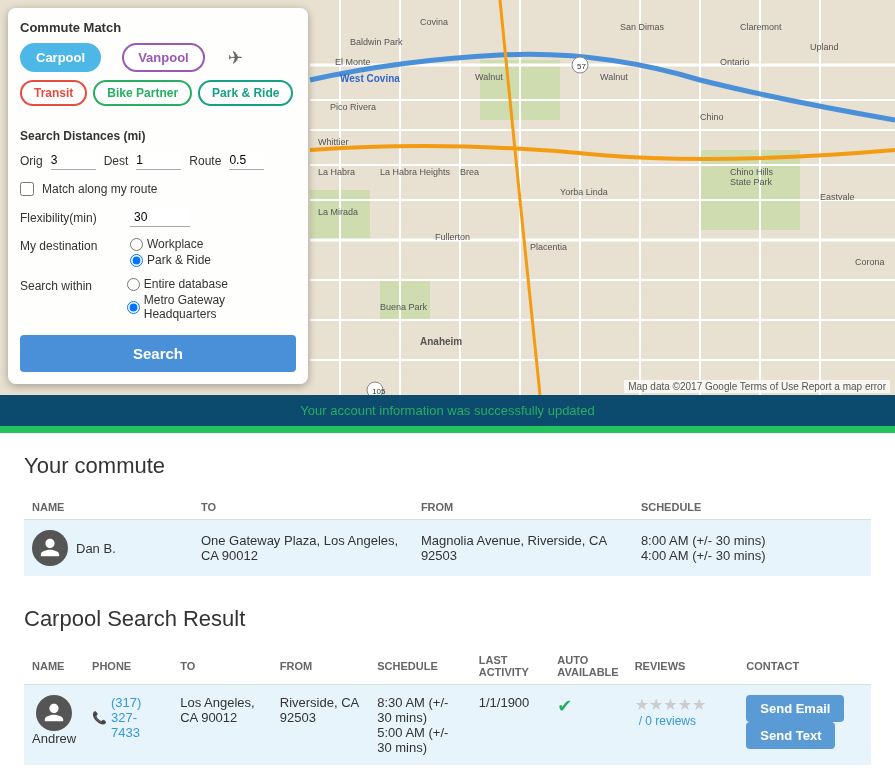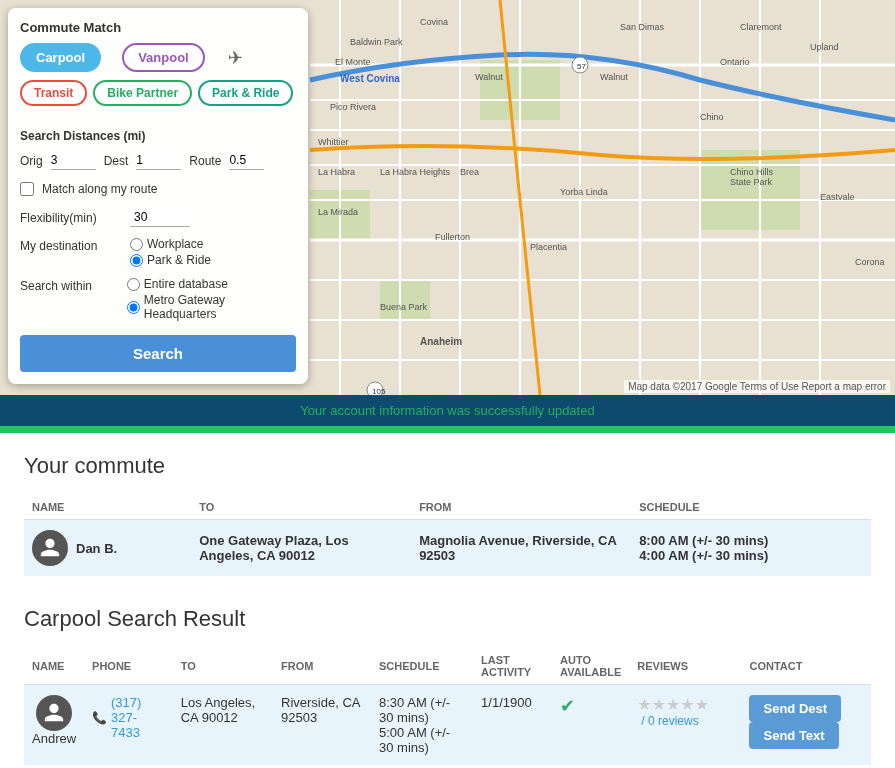--- a/index.html
+++ b/index.html
@@ -62,21 +62,21 @@
 
     
     .main-content { background: white; padding: 20px 24px; }
 
     .section-title { font-size: 22px; color: #333; font-weight: normal; margin-bottom: 16px; }
 
     
     .commute-table { width: 100%; border-collapse: collapse; margin-bottom: 30px; }
     .commute-table th { text-align: left; font-size: 11px; font-weight: bold; color: #666; padding: 6px 8px; border-bottom: 1px solid #ddd; }
     .commute-table td { padding: 10px 8px; font-size: 13px; color: #333; }
-    .commute-table tr.highlighted td { background: #e8f4fc; font-weight: bold; }
+    .commute-table tr.highlighted td { background: #e8f4fc; }
 
     .avatar { width: 36px; height: 36px; background: #555; border-radius: 50%; display: inline-flex; align-items: center; justify-content: center; color: white; font-size: 18px; }
 
     
     .carpool-title { font-size: 22px; color: #333; font-weight: normal; margin-bottom: 16px; }
 
     .carpool-table { width: 100%; border-collapse: collapse; }
     .carpool-table th { text-align: left; font-size: 11px; font-weight: bold; color: #666; padding: 6px 8px; border-bottom: 1px solid #ddd; }
     .carpool-table td { padding: 10px 8px; font-size: 13px; color: #333; vertical-align: top; }
     .carpool-table tr.highlighted td { background: #e8f4fc; }
@@ -318,20 +318,20 @@
         <td>
           <span class="auto-check">✔</span>
         </td>
         <td>
           <div style="display:flex; align-items:center; flex-wrap:wrap;">
             <span class="stars-container">★★★★★</span>
             <span class="stars-text">/ 0 reviews</span>
           </div>
         </td>
         <td>
-          <button class="contact-btn send-email-btn">Send Dest</button>
+          <button class="contact-btn send-email-btn">Send Email</button>
           <button class="contact-btn send-text-btn">Send Text</button>
         </td>
       </tr>
     </tbody>
   </table>
 
 </div>
 
 </body></html>

